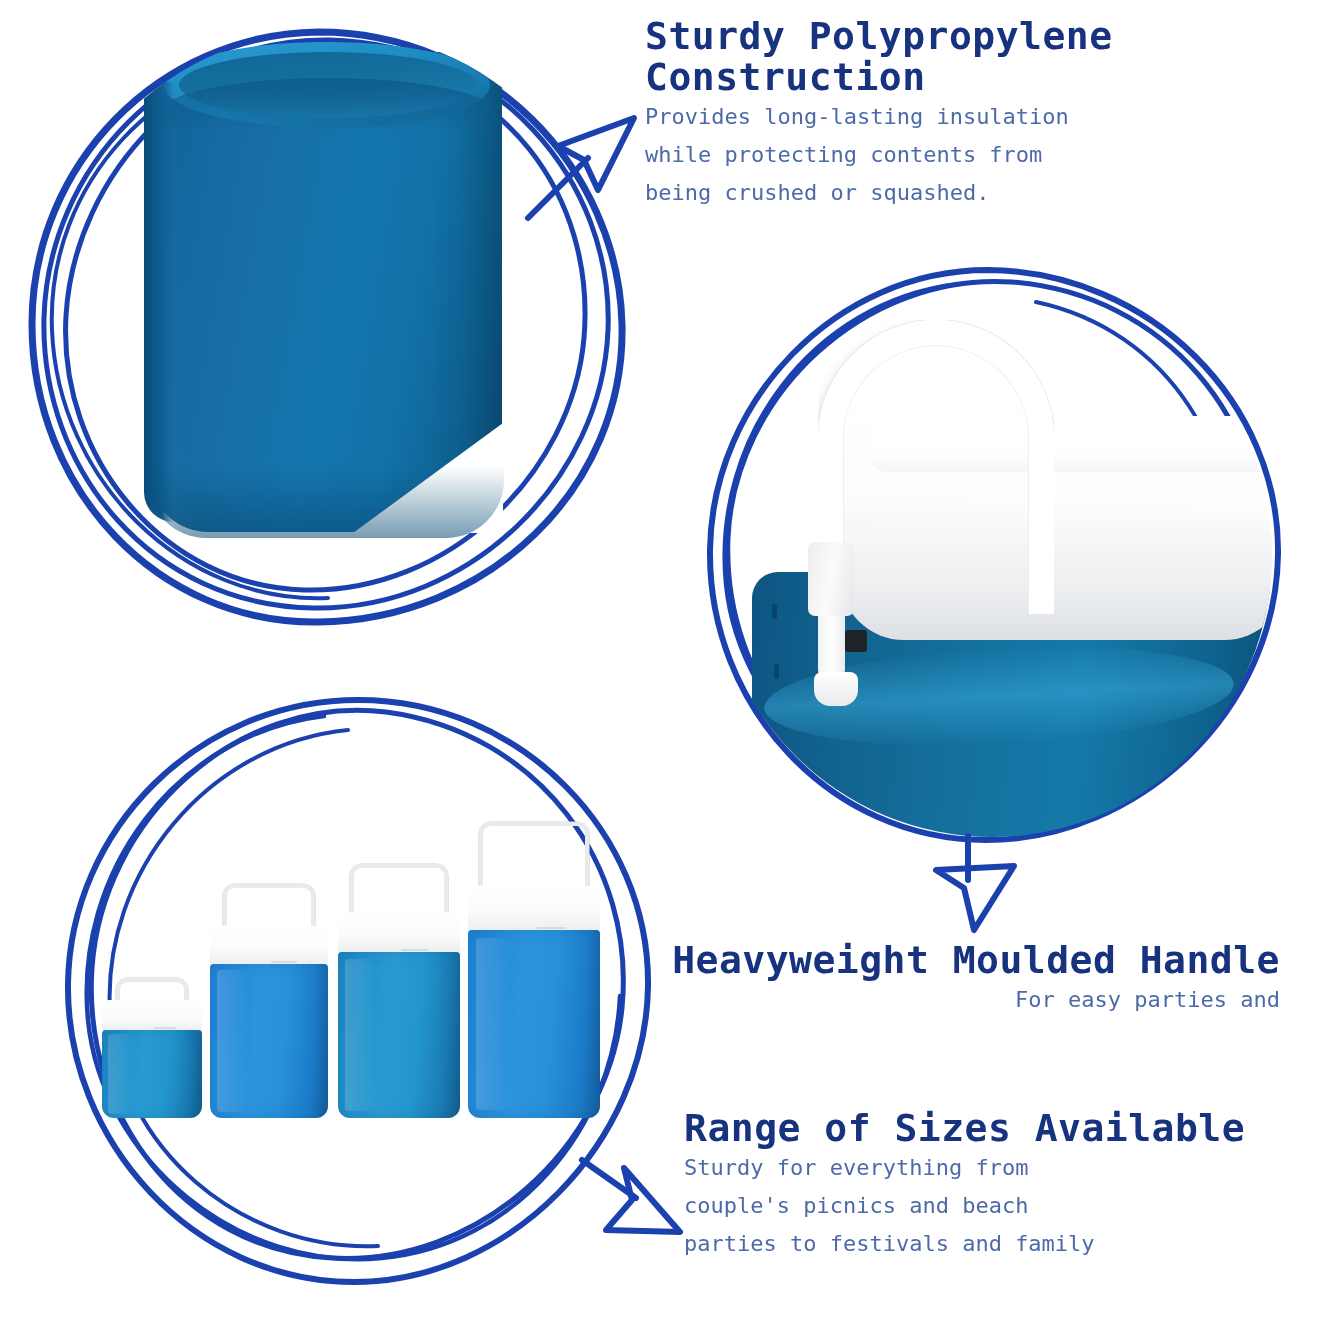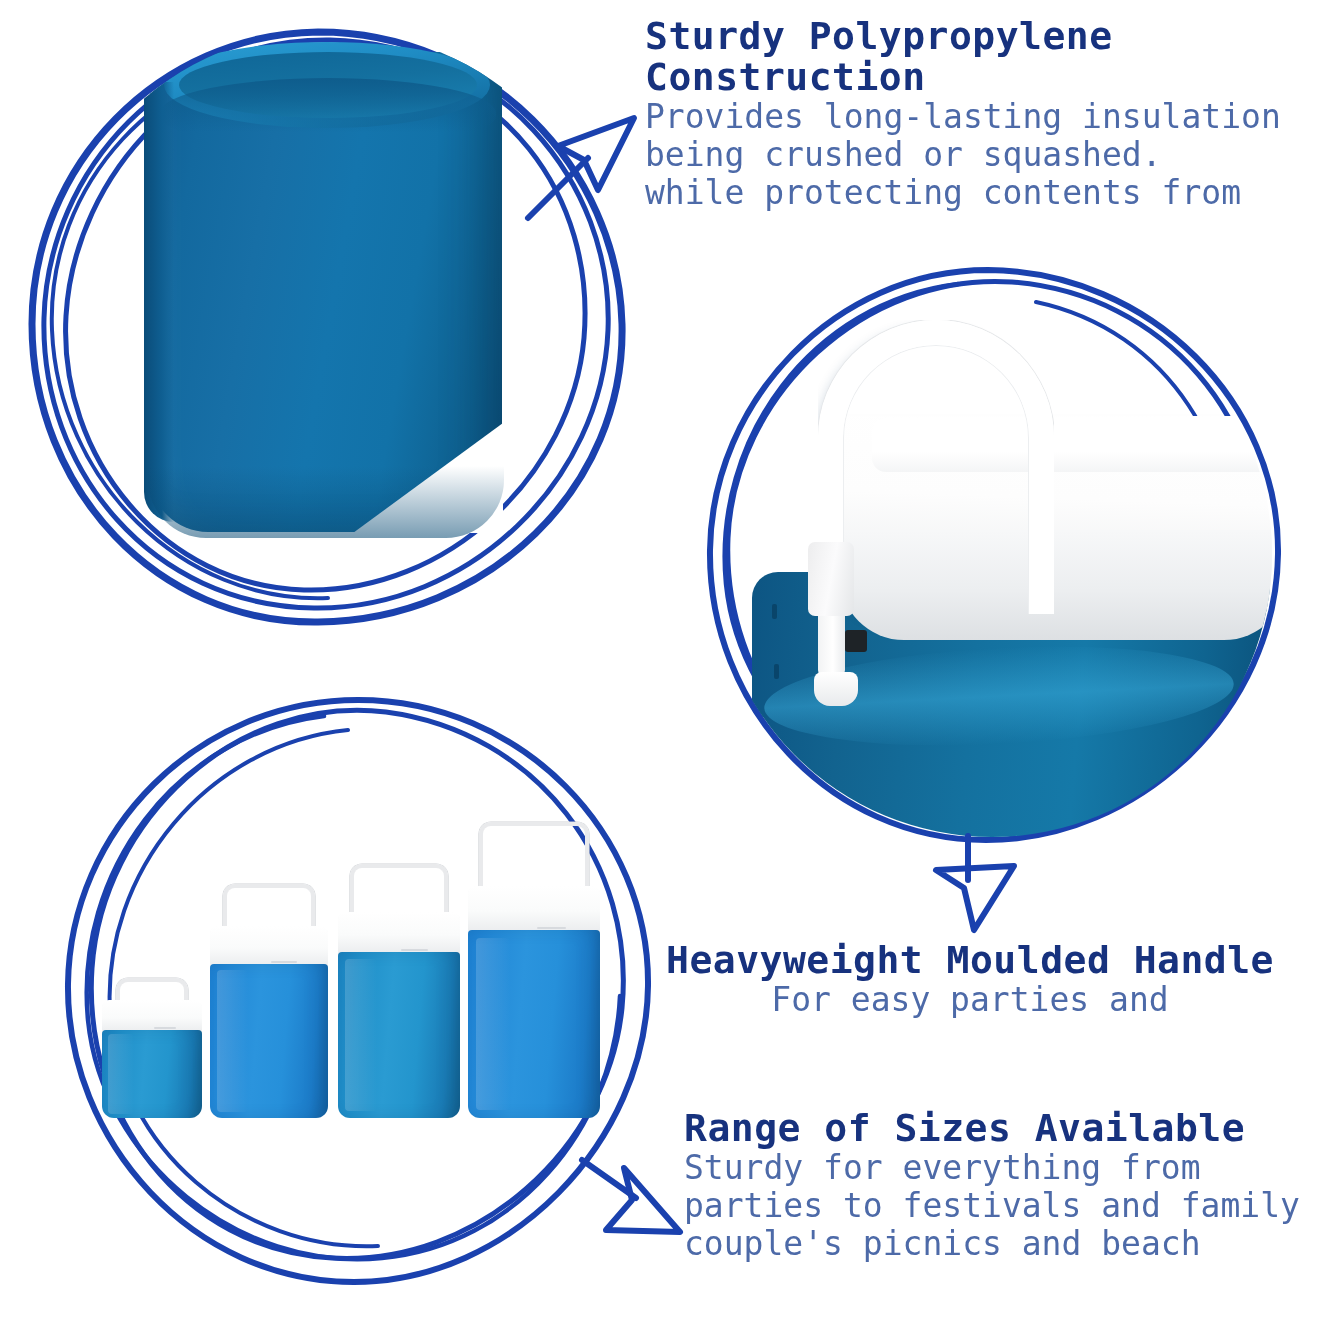--- a/index.html
+++ b/index.html
@@ -26,27 +26,27 @@
     font-family: "DejaVu Sans Mono", monospace;
     font-weight: bold;
     font-size: 38px;
     line-height: 41px;
     letter-spacing: 0.5px;
     color: #17327e;
   }
   .feat-body {
     font-family: "DejaVu Sans Mono", monospace;
     font-weight: normal;
-    font-size: 33px;
+    font-size: 22px;
     line-height: 38px;
     letter-spacing: 0px;
     color: #4d6aa8;
   }
   .tb-1 { left: 645px; top: 16px;   width: 660px; }
-  .tb-2 { left: 660px; top: 940px;  width: 620px; text-align: center; }
+  .tb-2 { left: 660px; top: 940px;  width: 620px; text-align: right; }
   .tb-3 { left: 684px; top: 1108px; width: 620px; }
 
   
   .circle-group { position: absolute; }
   .circle-group svg { display: block; overflow: visible; }
 
   
   .photo-clip { position: absolute; overflow: hidden; }
 
   
@@ -300,22 +300,22 @@
     </svg>
   </div>
 
   <div class="abs tb-1">
     <div class="feat-title">
       <div>Sturdy Polypropylene</div>
       <div>Construction</div>
     </div>
     <div class="feat-body">
       <div>Provides long-lasting insulation</div>
+      <div>while protecting contents from</div>
       <div>being crushed or squashed.</div>
-      <div>while protecting contents from</div>
     </div>
   </div>
 
   <div class="circle-group" style="left:696px; top:258px;">
     <svg width="596" height="596" viewBox="0 0 596 596" aria-hidden="true">
       <g fill="none" stroke="#1a41ae" stroke-linecap="round">
         <path d="M292 12 C456 14 584 146 582 296 C580 452 444 582 290 582 C134 582 12 448 14 292 C16 142 140 12 292 12 Z" stroke-width="6"></path>
         <path d="M316 24 C470 36 576 164 566 310 C556 452 424 568 278 562 C130 556 26 424 32 280 C38 138 168 14 316 24 Z" stroke-width="5"></path>
         <path d="M262 26 C116 44 16 180 30 326 C44 464 176 574 320 562 C448 552 548 442 556 312" stroke-width="4.5"></path>
         <path d="M340 44 C472 72 550 196 534 330 C518 454 404 552 272 544" stroke-width="4"></path>
@@ -404,18 +404,18 @@
       </g>
     </svg>
   </div>
 
   <div class="abs tb-3">
     <div class="feat-title">
       <div>Range of Sizes Available</div>
     </div>
     <div class="feat-body">
       <div>Sturdy for everything from</div>
+      <div>couple's picnics and beach</div>
       <div>parties to festivals and family</div>
-      <div>couple's picnics and beach</div>
     </div>
   </div>
 
 </div>
 
 </body></html>

